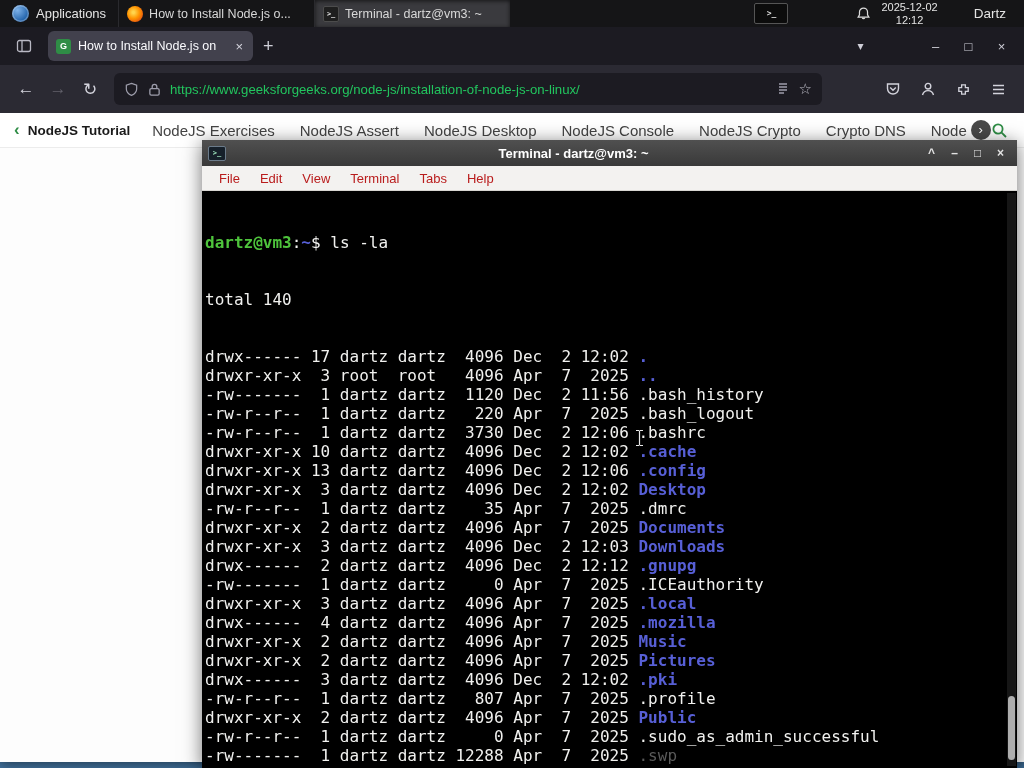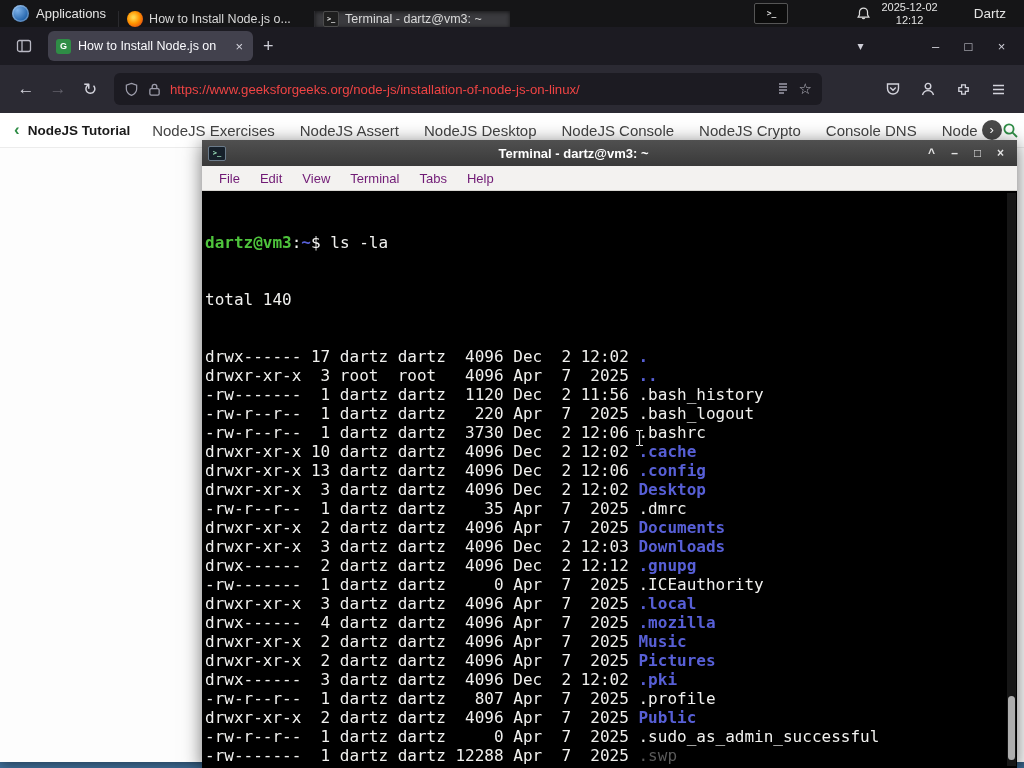--- a/index.html
+++ b/index.html
@@ -10,21 +10,21 @@
     font-family:"Liberation Sans","DejaVu Sans",sans-serif;
   }
 
   
   .panel { position:absolute; left:0; top:0; right:0; height:27px; background:#151517;
     display:flex; align-items:center; color:#e4e4e4; font-size:13px; z-index:50; }
   .app-btn { display:flex; align-items:center; gap:7px; padding:8px 12px; height:100%; }
   .app-ic { width:17px; height:17px; border-radius:50%;
     background:radial-gradient(circle at 32% 30%, #7fb3ea, #1d5fa8 72%);
     box-shadow: inset 0 0 0 1.5px rgba(255,255,255,.28); }
-  .wb-wrap { display:flex; height:100%;align-items:flex-end; }
+  .wb-wrap { display:flex; height:100%; }
   .wbtn { width:196px; display:flex; align-items:center; gap:6px; padding:0 8px;
     border-left:1px solid #2a2a2e; font-size:12.5px; color:#d8d8d8; }
   .wbtn.active { background:#3a3a3e; box-shadow: inset 0 1px 4px rgba(0,0,0,.65); }
   .wtitle { white-space:nowrap; overflow:hidden; }
   .wicon { width:16px; height:16px; flex:0 0 16px; border-radius:3px; }
   .ic-firefox { border-radius:50%;
     background:radial-gradient(circle at 40% 40%, #ffd54d 8%, #ff9400 45%, #e54e12 82%); }
   .ic-code { background:linear-gradient(135deg,#57b6f2,#1b7fd4); border-radius:4px; }
   .ic-terminal { background:#1f1f1f; border:1px solid #4c4c4c; color:#e8e8e8;
     font:bold 7px/14px "DejaVu Sans Mono",monospace; text-align:center; border-radius:2px; }
@@ -52,21 +52,21 @@
   .tb-right { margin-left:auto; display:flex; align-items:center; color:#cfcfd8; }
   .tb-right span { width:33px; text-align:center; font-size:13px; }
   .tb-right .caret { font-size:12px; margin-right:42px; }
 
   .navbar { height:48px; background:#2b2a33; display:flex; align-items:center; padding:0 10px; }
   .nav-ic { width:32px; height:32px; display:flex; align-items:center; justify-content:center;
     color:#d3d3dc; font-size:17px; border-radius:4px; }
   .nav-ic.disabled { color:#62616b; }
   .urlbar { flex:1; height:32px; background:#1c1b22; border-radius:6px; margin:0 55px 0 8px;
     display:flex; align-items:center; padding:0 10px; gap:9px; min-width:0; }
-  .url-text { flex:1; color:#ef4444; font-size:13.2px; white-space:nowrap; overflow:hidden; }
+  .url-text { flex:1; color:#22c55e; font-size:13.2px; white-space:nowrap; overflow:hidden; }
   .u-ic { color:#9d9dab; display:flex; }
   .star { color:#b9b9c4; font-size:15px; }
   .right-ics { display:flex; gap:3px; }
 
   .gfg { height:35px; background:#fff; display:flex; align-items:center; padding:0 14px;
     border-bottom:1px solid #ececec; color:#3a3a3a; position:relative; }
   .gfg-back { color:var(--accent,#2f8d46); font-weight:bold; font-size:17px; margin-right:8px; }
   .gfg-home { font-weight:bold; color:#1a1a1a; font-size:13.5px; margin-right:22px; white-space:nowrap; }
   .navlinks { display:flex; gap:25px; align-items:center; }
   .navlink { font-size:15px; color:#444; white-space:nowrap; }
@@ -86,21 +86,21 @@
     align-items:center; padding:0 6px; color:#fff; flex:0 0 26px; }
   .t-title-ic { width:18px; height:15px; background:#16202a; border:1px solid #6b7b8a;
     border-radius:2px; color:#9fe8c0; font:bold 7px/13px "DejaVu Sans Mono",monospace;
     text-align:center; }
   .t-title-text { flex:1; text-align:center; font-size:13px; font-weight:bold; }
   .t-btns { display:flex; gap:2px; }
   .t-btns span { width:21px; text-align:center; color:#e2e2e2; font-size:12px; font-weight:bold; }
   .t-close { color:#f25a40; }
   .t-menubar { height:25px; background:#f3f2f0; display:flex; align-items:center;
     padding-left:8px; gap:2px; border-bottom:1px solid #d8d6d2; flex:0 0 25px; }
-  .titem { color:#701a75; font-size:13px; padding:3px 9px; }
+  .titem { color:#b91c1c; font-size:13px; padding:3px 9px; }
   .t-body { flex:1; background:#000; position:relative; overflow:hidden;
     padding:4px 14px 0 3px; font:16px/19px "DejaVu Sans Mono",monospace;
     color:var(--ttext,#f1f1ef); white-space:pre; }
   .nm-dir   { color:var(--dir,#575fd6); font-weight:bold; }
   .nm-green { color:var(--green,#4ec43c); font-weight:bold; }
   .nm-dim   { color:var(--dim,#5a5a5a); }
   .t-scroll { position:absolute; right:1px; top:2px; bottom:2px; width:9px; background:#161616; }
   .t-thumb { position:absolute; left:1px; right:1px; bottom:6px; height:64px;
     background:#aeaeae; border-radius:4px; }
 
@@ -214,21 +214,21 @@
 
   <div class="gfg">
     <span class="gfg-back">‹</span>
     <span class="gfg-home">NodeJS Tutorial</span>
     <div class="navlinks">
         <span class="navlink">NodeJS Exercises</span>
         <span class="navlink">NodeJS Assert</span>
         <span class="navlink">NodeJS Desktop</span>
         <span class="navlink">NodeJS Console</span>
         <span class="navlink">NodeJS Crypto</span>
-        <span class="navlink">Console DNS</span>
+        <span class="navlink">Crypto DNS</span>
         <span class="navlink">Node</span>
       </div>
     <span class="more-badge">›</span>
     <div class="gfg-right">
       <span class="search-ic">
         <svg width="17" height="17" viewBox="0 0 17 17" fill="none" stroke="currentColor" stroke-width="1.8">
           <circle cx="7" cy="7" r="4.6"></circle>
             <path d="M10.6 10.6L15 15"></path>
         </svg>
       </span>

